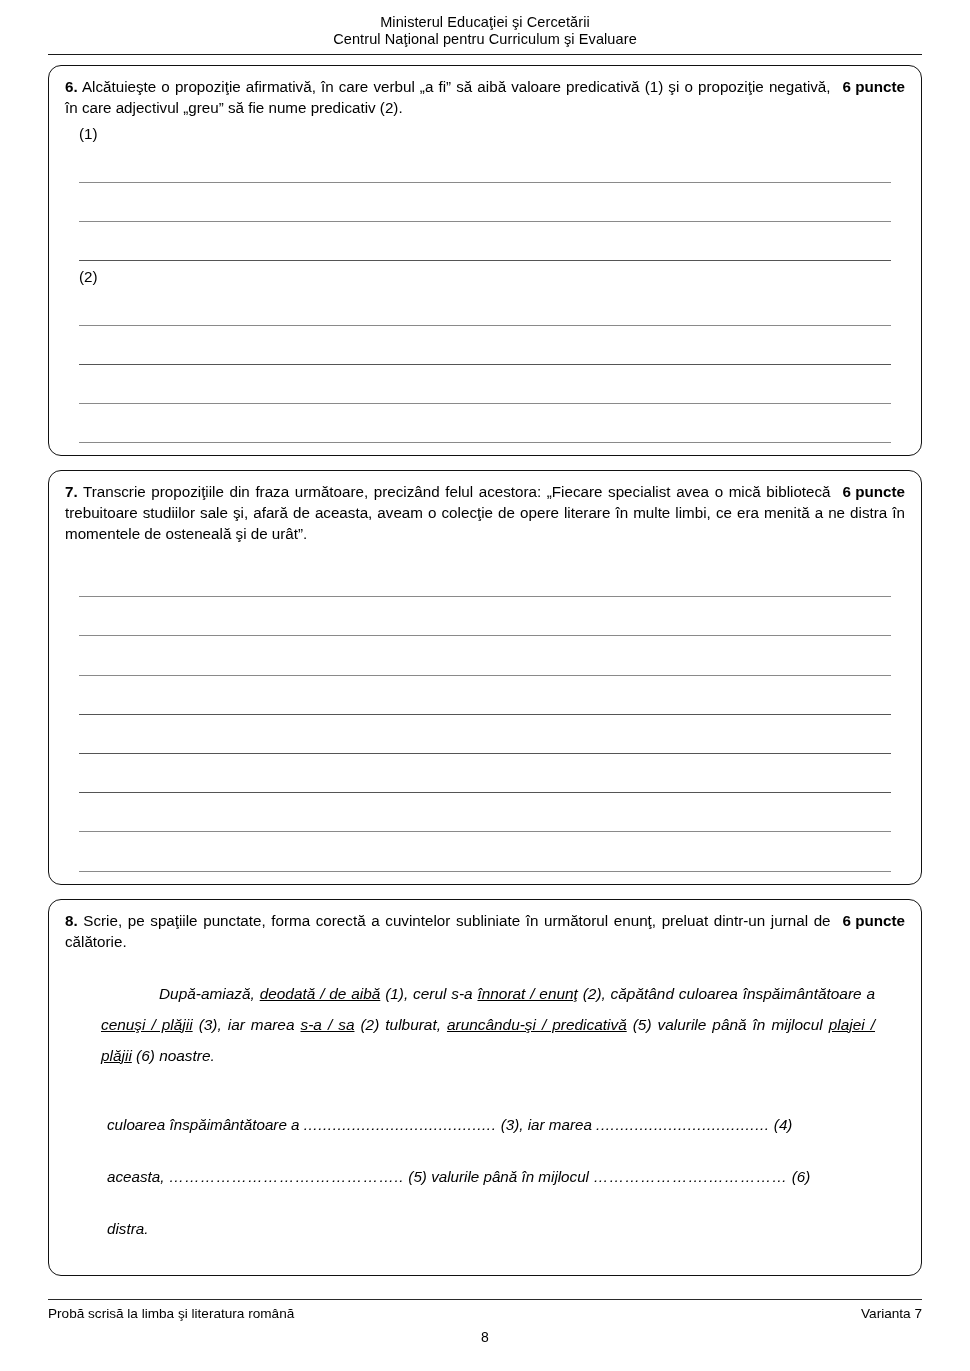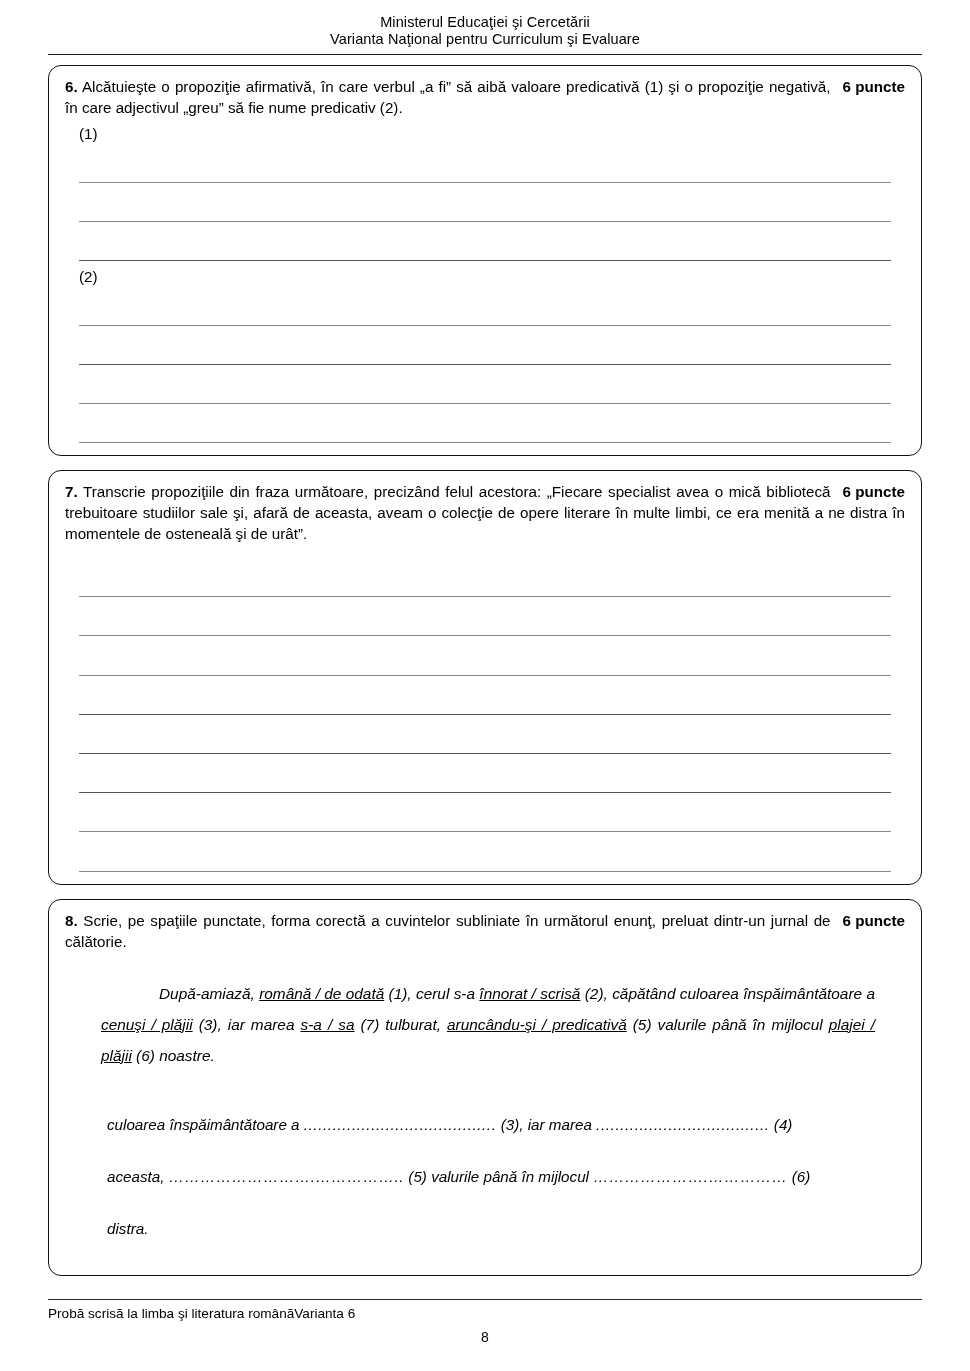--- a/index.html
+++ b/index.html
@@ -113,37 +113,38 @@
     left: 48px;
     right: 48px;
     bottom: 26px;
   }
   .footer-rule {
     border-top: 1.4px solid #2a2a2a;
     margin-bottom: 5px;
   }
   .footer-row {
     display: flex;
+    justify-content: space-between;
     font-size: 13.6px;
     line-height: 18px;
   }
   .footer-page {
     text-align: center;
     font-size: 14px;
     margin-top: 6px;
   }
 </style>
 </head>
 <body>
 
 <div class="page">
 
   <div class="header">
     <div class="header-line">Ministerul Educaţiei şi Cercetării</div>
-    <div class="header-line">Varianta Naţional pentru Curriculum şi Evaluare</div>
+    <div class="header-line">Centrul Naţional pentru Curriculum şi Evaluare</div>
   </div>
   <div class="header-rule"></div>
 
   <div class="qbox q6">
     <div class="qtext">
       <span class="points">6 puncte</span>
       <span class="num">6.</span>
       <span>Alcătuieşte o propoziţie afirmativă, în care verbul „a fi” să aibă valoare predicativă (1) şi o propoziţie negativă, în care adjectivul „greu” să fie nume predicativ (2).</span>
     </div>
     <div class="sublabel">(1)</div>
@@ -180,34 +181,34 @@
   </div>
 
   <div class="qbox q8">
     <div class="qtext">
       <span class="points">6 puncte</span>
       <span class="num">8.</span>
       <span>Scrie, pe spaţiile punctate, forma corectă a cuvintelor subliniate în următorul enunţ, preluat dintr-un jurnal de călătorie.</span>
     </div>
 
     <div class="passage">
-      <span class="indent"></span><span>După-amiază, </span><span class="u">română / de odată</span><span> (1), cerul s-a </span><span class="u">înnorat / scrisă</span><span> (2), căpătând</span>
-      <span>culoarea înspăimântătoare a </span><span class="u">cenuşi / plăjii</span><span>  (3), iar marea </span><span class="u">s-a / sa</span><span> (7) tulburat,</span>
+      <span class="indent"></span><span>După-amiază, </span><span class="u">deodată / de aibă</span><span> (1), cerul s-a </span><span class="u">înnorat / enunţ</span><span> (2), căpătând</span>
+      <span>culoarea înspăimântătoare a </span><span class="u">cenuşi / plăjii</span><span>  (3), iar marea </span><span class="u">s-a / sa</span><span> (2) tulburat,</span>
       <span class="u">aruncându-şi / predicativă</span><span>  (5) valurile până în mijlocul </span><span class="u">plajei / plăjii</span><span> (6) noastre.</span>
     </div>
 
     <div class="fillblock">
       <div class="row"><span>culoarea înspăimântătoare a </span><span class="dots">........................................</span><span> (3), iar marea </span><span class="dots">....................................</span><span> (4)</span></div>
       <div class="row"><span>aceasta, </span><span class="dots">……………………….……………..</span><span> (5) valurile până în mijlocul </span><span class="dots">………………….……………</span><span> (6)</span></div>
       <div class="row"><span>distra.</span></div>
     </div>
   </div>
 
   <div class="footer">
     <div class="footer-rule"></div>
     <div class="footer-row">
       <div>Probă scrisă la limba şi literatura română</div>
-      <div>Varianta 6</div>
+      <div>Varianta 7</div>
     </div>
     <div class="footer-page">8</div>
   </div>
 
 </div>
 
 </body></html>

